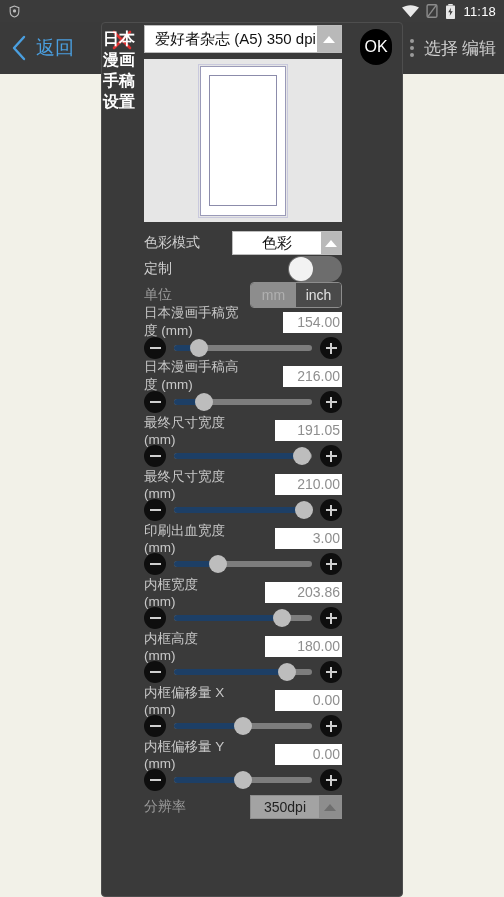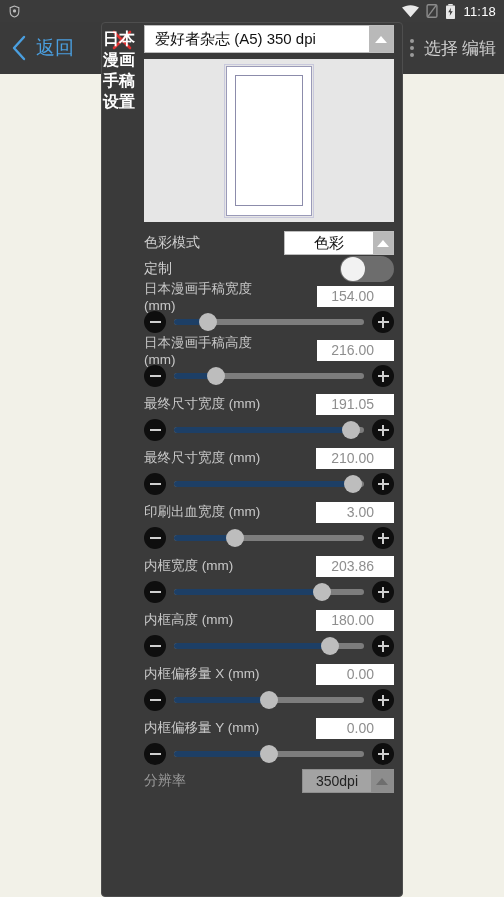--- a/index.html
+++ b/index.html
@@ -118,21 +118,21 @@
   .seg { display:flex; width:92px; height:26px; border:1px solid #8d8d8d; border-radius:4px; overflow:hidden; }
   .seg div { flex:1 1 50%; display:flex; align-items:center; justify-content:center; font-size:14px; }
   .seg .on  { background:#8d8d8d; color:#b0b0b0; }
   .seg .off { background:#4a4a4a; color:#e2e2e2; }
 
   .field-row { display:flex; align-items:center; height:24px; margin-top:2px; }
   .field-row .lbl { font-size:13.5px; color:#c8c8c8; }
   .field-row .sp { flex:1 1 auto; }
   .numbox {
     width:78px; height:21px; background:#fff; display:flex; align-items:center;
-    justify-content:flex-end; padding-right:20px; font-size:14px; color:#8e8e8e;margin-left:32px;
+    justify-content:flex-end; padding-right:2px; font-size:14px; color:#8e8e8e;margin-left:32px;
   }
 
   .slider-row { display:flex; align-items:center; height:28px; gap:8px; }
   .circ-btn {
     width:22px; height:22px; border-radius:50%; background:#0e0e0e;
     display:flex; align-items:center; justify-content:center; flex:0 0 22px;
     position:relative;
   }
   .circ-btn::before { content:""; position:absolute; width:11px; height:2px; background:#cfcfcf; }
   .circ-btn.plus::after { content:""; position:absolute; width:2px; height:11px; background:#cfcfcf; }
@@ -279,20 +279,28 @@
     </div>
 
     <div class="row">
       <span class="label">定制</span>
       <span class="spacer"></span>
       <div class="toggle">
           <div class="knob"></div>
         </div>
     </div>
 
+    <div class="row">
+      <span class="label dim">单位</span>
+      <span class="spacer"></span>
+      <div class="seg">
+        <div class="on">mm</div>
+        <div class="off">inch</div>
+      </div>
+    </div>
 
     <div id="sliders">
         <div>
           <div class="field-row">
             <span class="lbl">日本漫画手稿宽度 (mm)</span>
             <span class="sp"></span>
             <div class="numbox">154.00</div>
           </div>
           <div class="slider-row">
             <div class="circ-btn"></div>
@@ -431,13 +439,16 @@
       <div class="sel-dpi">
         <div class="val">350dpi</div>
         <div class="arw">
             <div class="caret-up dark"></div>
           </div>
       </div>
     </div>
 
   </div>
 
+  <div class="dlg-foot">
+    <div class="ok-btn">OK</div>
+  </div>
 </div>
 
 </body></html>

